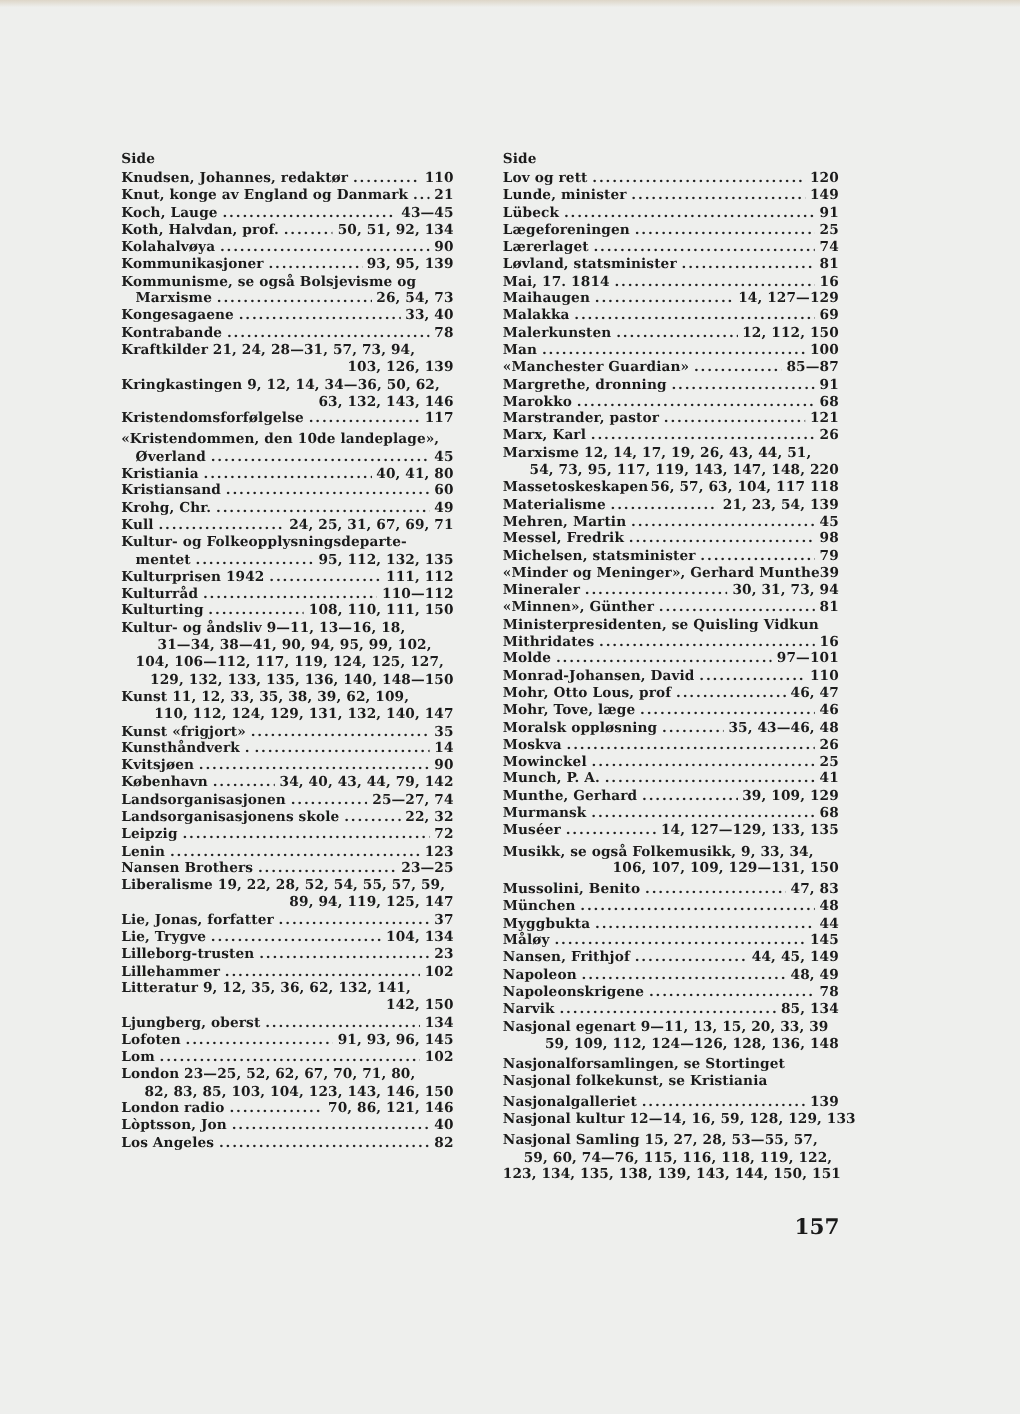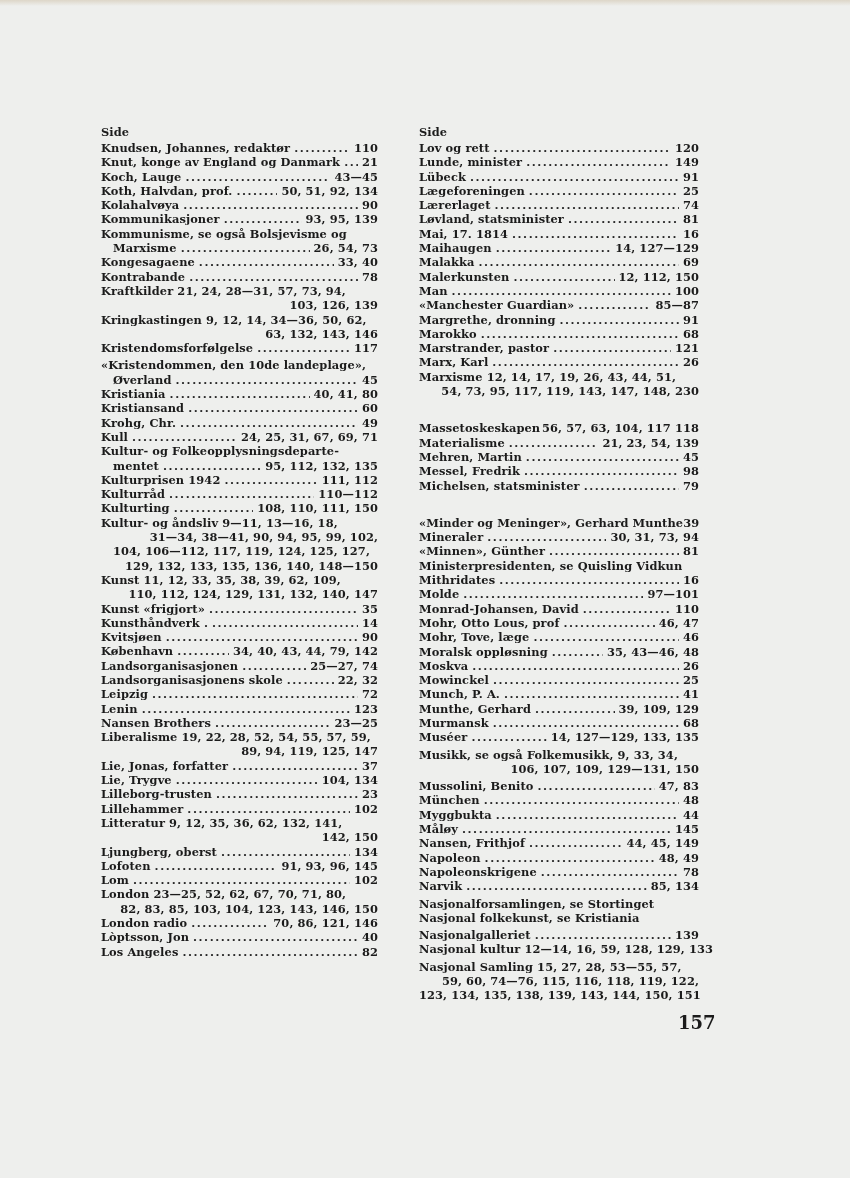--- a/index.html
+++ b/index.html
@@ -61,42 +61,40 @@
       content: ". . . . . . . . . . . . . . . . . . . . . . . . . . . . . . . . . . . . . . . . . . . . . . . . . . . . . . . . . . . . . . . . . . . .";
       letter-spacing: -1.2px;
       font-weight: bold;
     }
     .line .pages {
       flex: 0 0 auto;
       text-align: right;
     }
     .line.run-on {
       justify-content: space-between;
-      margin-top: 23px;
     }
     .cont {
       text-align: right;
       white-space: nowrap;
     }
     .cont.indent {
       text-align: left;
       padding-left: 16px;
     }
     .cont.indent-small {
-      text-align: right;
+      text-align: center;
       padding-left: 12px;
     }
     .page-number {
       position: absolute;
       left: 662px;
       top: 1012px;
       font-size: 18px;
       font-weight: bold;
       font-family: "DejaVu Serif", serif;
-      margin-left: 16px;
     }
   </style>
 </head>
 <body>
 
 <div class="page-top-edge"></div>
 
 <div class="column col-left">
   <div class="side-header">Side</div>
   <div id="left-entries">
@@ -534,21 +532,21 @@
         <div class="line">
           <span class="term">Marx, Karl</span>
           <span class="dots"></span>
           <span class="pages">26</span>
         </div>
       </div>
       <div class="entry">
         <div class="line">
           <span class="term">Marxisme 12, 14, 17, 19, 26, 43, 44, 51,</span>
         </div>
-        <div class="cont">54, 73, 95, 117, 119, 143, 147, 148, 230</div>
+        <div class="cont">54, 73, 95, 117, 119, 143, 147, 148, 220</div>
       </div>
       <div class="entry">
         <div class="line run-on">
           <span class="term">Massetoskeskapen</span>
           <span class="pages">56, 57, 63, 104, 117 118</span>
         </div>
       </div>
       <div class="entry">
         <div class="line">
           <span class="term">Materialisme</span>
@@ -740,20 +738,26 @@
           <span class="dots"></span>
           <span class="pages">78</span>
         </div>
       </div>
       <div class="entry">
         <div class="line">
           <span class="term">Narvik</span>
           <span class="dots"></span>
           <span class="pages">85, 134</span>
         </div>
+      </div>
+      <div class="entry">
+        <div class="line">
+          <span class="term">Nasjonal egenart 9—11, 13, 15, 20, 33, 39</span>
+        </div>
+        <div class="cont">59, 109, 112, 124—126, 128, 136, 148</div>
       </div>
       <div class="entry gap-before">
         <div class="line">
           <span class="term">Nasjonalforsamlingen, se Stortinget</span>
         </div>
       </div>
       <div class="entry">
         <div class="line">
           <span class="term">Nasjonal folkekunst, se Kristiania</span>
         </div>

